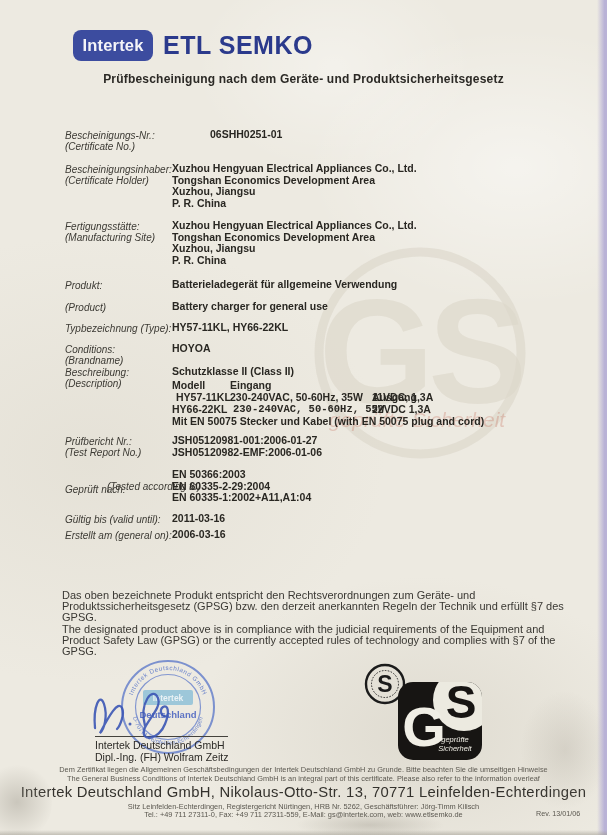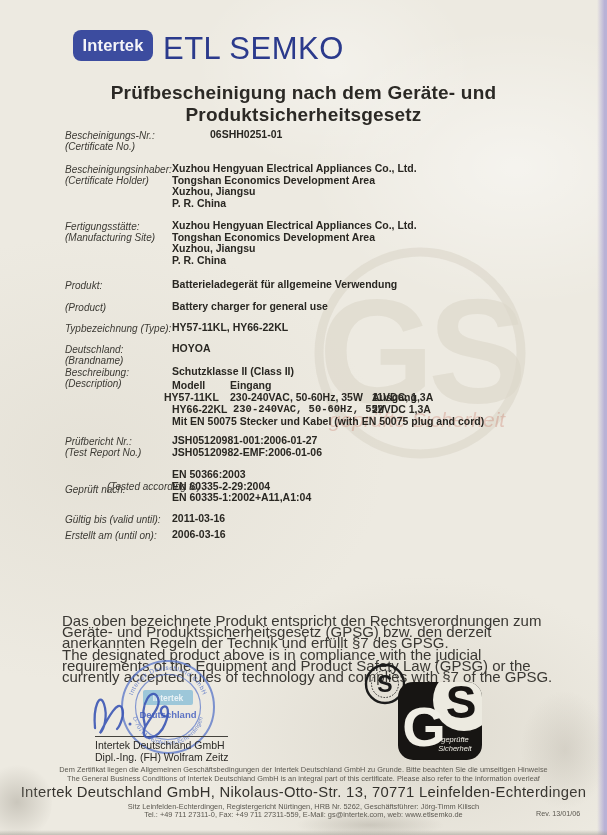--- a/index.html
+++ b/index.html
@@ -24,26 +24,26 @@
     background:radial-gradient(ellipse, rgba(150,145,133,.35), transparent 70%); }
   .b3 { left:520px; top:690px; width:90px; height:120px;
     background:radial-gradient(ellipse, rgba(170,164,152,.30), transparent 70%); }
 
   .abs { position:absolute; white-space:nowrap; }
   .lbl { position:absolute; font-style:italic; font-size:10px; color:#3c3a34; white-space:nowrap; }
   .val { position:absolute; font-weight:bold; font-size:10.5px; color:#292722; white-space:nowrap; line-height:11.6px; }
   .logo-box { position:absolute; left:73px; top:30px; width:80px; height:31px; border-radius:8px;
     display:flex; align-items:center; justify-content:center; }
   .logo-box span { color:#f4f4f8; font-weight:bold; font-size:16.5px; letter-spacing:.2px; }
-  .brand { position:absolute; left:163px; top:31px; font-weight:normal; font-size:31px; letter-spacing:.5px; }
+  .brand { position:absolute; left:163px; top:31px; font-weight:bold; font-size:25px; letter-spacing:.5px; }
   .title-de { position:absolute; top:72px; left:0; width:100%; text-align:center;
-    font-weight:bold; font-size:19px; letter-spacing:.2px; color:#2b2925;margin-top:10px; }
+    font-weight:bold; font-size:12px; letter-spacing:.2px; color:#2b2925; }
   .title-en { position:absolute; top:90px; left:0; width:100%; text-align:center;
     font-size:14.5px; color:#33312c; }
-  .para { position:absolute; left:62px; top:615px; width:505px; font-size:15px;
+  .para { position:absolute; left:62px; top:590px; width:505px; font-size:11px;
     line-height:11.2px; color:#3a3833; }
   .sig-line { position:absolute; left:95px; top:736px; width:133px; border-top:1.2px solid #44423c; }
   .sig-txt { position:absolute; font-size:10.5px; color:#2c2a26; white-space:nowrap; }
   .small { position:absolute; left:0; width:100%; text-align:center; font-size:7.4px; color:#5a574f; }
   .address { position:absolute; left:0; top:784px; width:100%; text-align:center;
     font-size:14.8px; letter-spacing:.3px; color:#34322d; }
   .rev { position:absolute; left:536px; top:809px; font-size:7.2px; color:#5a574f; }
   svg text { font-family:"Liberation Sans", sans-serif; }
 </style>
 </head>
@@ -87,33 +87,33 @@
   </div>
 
   <div class="lbl" style="left:65px; top:280px;">Produkt:</div>
   <div class="val" style="left:172px; top:279px;">Batterieladegerät für allgemeine Verwendung</div>
   <div class="lbl" style="left:65px; top:302px;">(Product)</div>
   <div class="val" style="left:172px; top:301px;">Battery charger for general use</div>
 
   <div class="lbl" style="left:65px; top:323px;">Typbezeichnung (Type):</div>
   <div class="val" style="left:172px; top:322px;text-align:right;">HY57-11KL, HY66-22KL</div>
 
-  <div class="lbl" style="left:65px; top:344px;">Deutschland:</div>
+  <div class="lbl" style="left:65px; top:344px;">Conditions:</div>
   <div class="lbl" style="left:65px; top:355px;">(Brandname)</div>
   <div class="val" style="left:172px; top:343px;">HOYOA</div>
 
   <div class="lbl" style="left:65px; top:367px;">Beschreibung:</div>
   <div class="lbl" style="left:65px; top:378px;">(Description)</div>
   <div class="val" style="left:172px; top:366px;">Schutzklasse II (Class II)</div>
 
   <div class="val" style="left:172px; top:380px;">Modell</div>
   <div class="val" style="left:230px; top:380px;">Eingang</div>
   <div class="val" style="left:372px; top:392px;">Ausgang</div>
 
-  <div class="val" style="left:164px; top:392px;">HY57-11KL</div>
+  <div class="val" style="left:176px; top:392px;">HY57-11KL</div>
   <div class="val" style="left:230px; top:392px;">230-240VAC, 50-60Hz, 35W</div>
   <div class="val" style="left:372px; top:392px;">11VDC, 1,3A</div>
 
   <div class="val" style="left:172px; top:404px;">HY66-22KL</div>
   <div class="val" style="left:233px; top:404px;font-family:Liberation Mono, monospace;">230-240VAC, 50-60Hz, 55W</div>
   <div class="val" style="left:372px; top:404px;">22VDC 1,3A</div>
 
   <div class="val" style="left:172px; top:416px;">Mit EN 50075 Stecker und Kabel (with EN 50075 plug and cord)</div>
 
   <div class="lbl" style="left:65px; top:436px;font-style:italic;">Prüfbericht Nr.:</div>
@@ -126,21 +126,21 @@
   <div class="lbl" style="left:65px; top:484px;">Geprüft nach:</div>
   <div class="lbl" style="left:65px; top:481px;margin-left:42px;">(Tested according to)</div>
   <div class="val" style="left:172px; top:469px;">
     <div>EN 50366:2003</div>
     <div>EN 60335-2-29:2004</div>
     <div>EN 60335-1:2002+A11,A1:04</div>
   </div>
 
   <div class="lbl" style="left:65px; top:514px;">Gültig bis (valid until):</div>
   <div class="val" style="left:172px; top:513px;">2011-03-16</div>
-  <div class="lbl" style="left:65px; top:530px;">Erstellt am (until on):</div>
+  <div class="lbl" style="left:65px; top:530px;">Erstellt am (general on):</div>
   <div class="val" style="left:172px; top:529px;">2006-03-16</div>
 
   <div class="para">
     <span>Das oben bezeichnete Produkt entspricht den Rechtsverordnungen zum Geräte- und Produktssicherheitsgesetz (GPSG) bzw. den derzeit anerkannten Regeln der Technik und erfüllt §7 des GPSG.</span><br>
     <span>The designated product above is in compliance with the judicial requirements of the Equipment and Product Safety Law (GPSG) or the currently accepted rules of technology and complies with §7 of the GPSG.</span>
   </div>
 
   <svg class="abs" style="left:98px; top:652px; opacity:.88;" width="140" height="110" viewBox="0 0 140 110">
     <defs>
       <path id="arcTop" d="M 33,55 A 37,37 0 0 1 107,55"></path>

